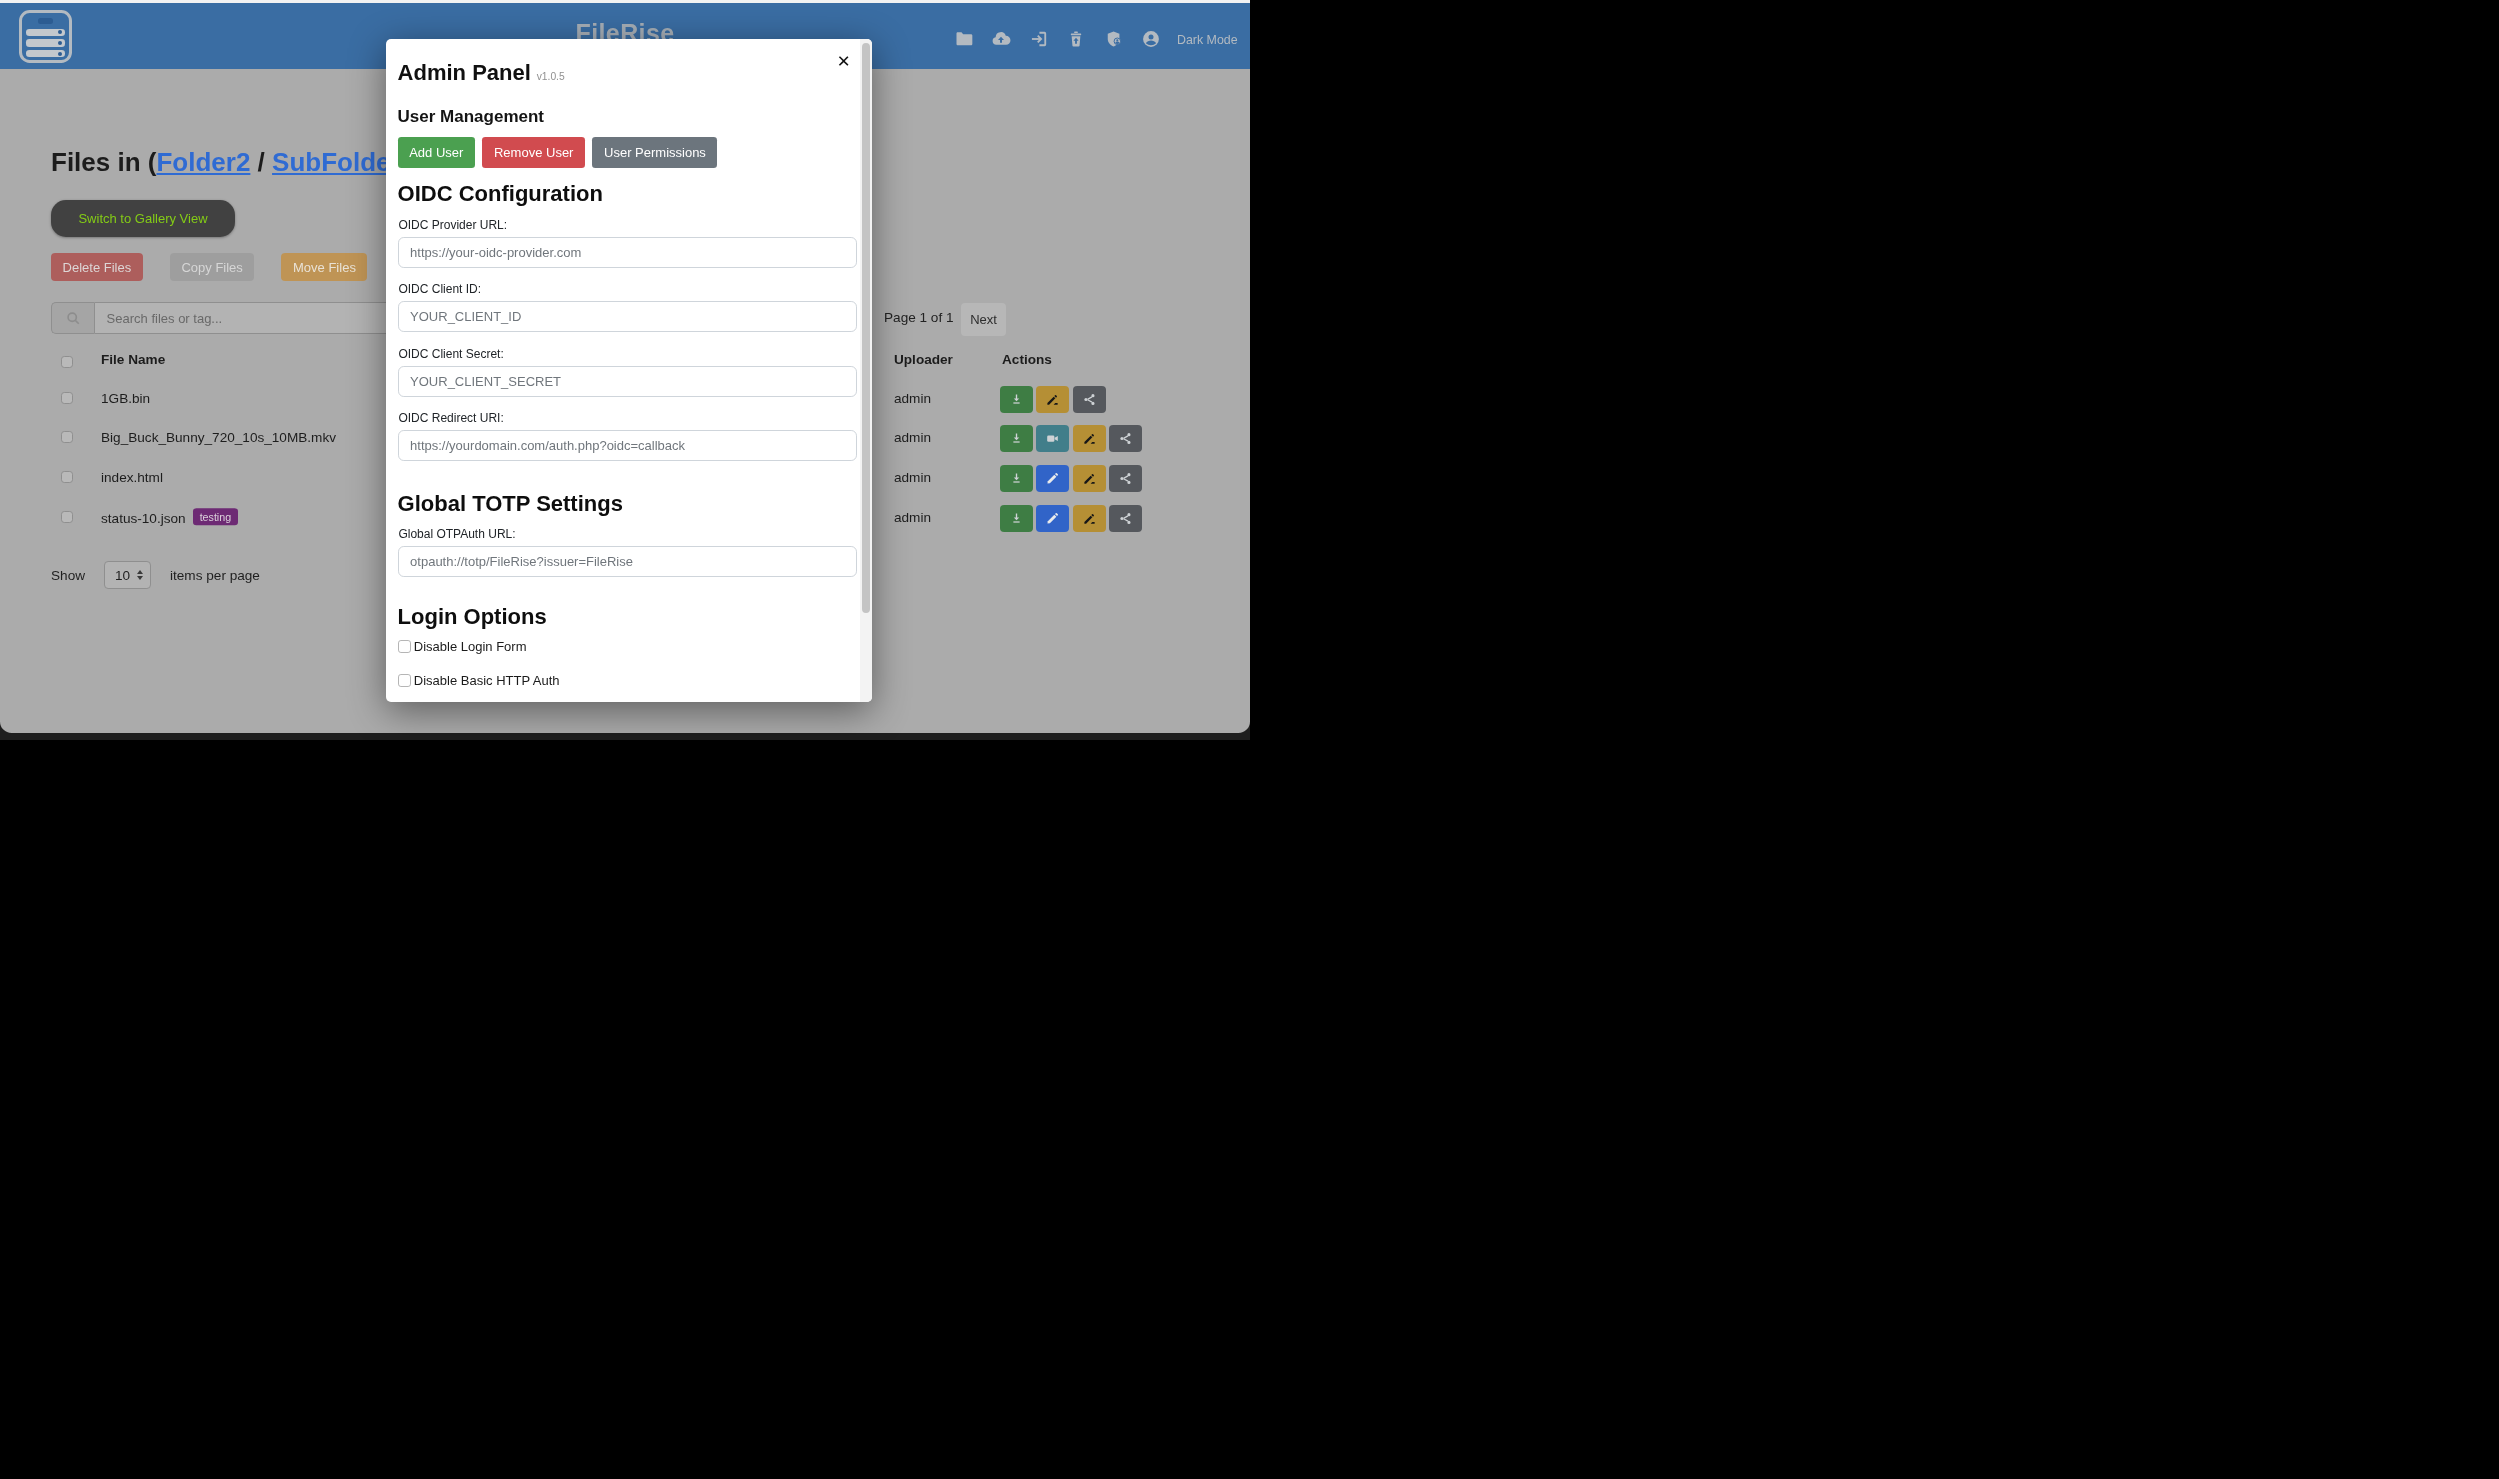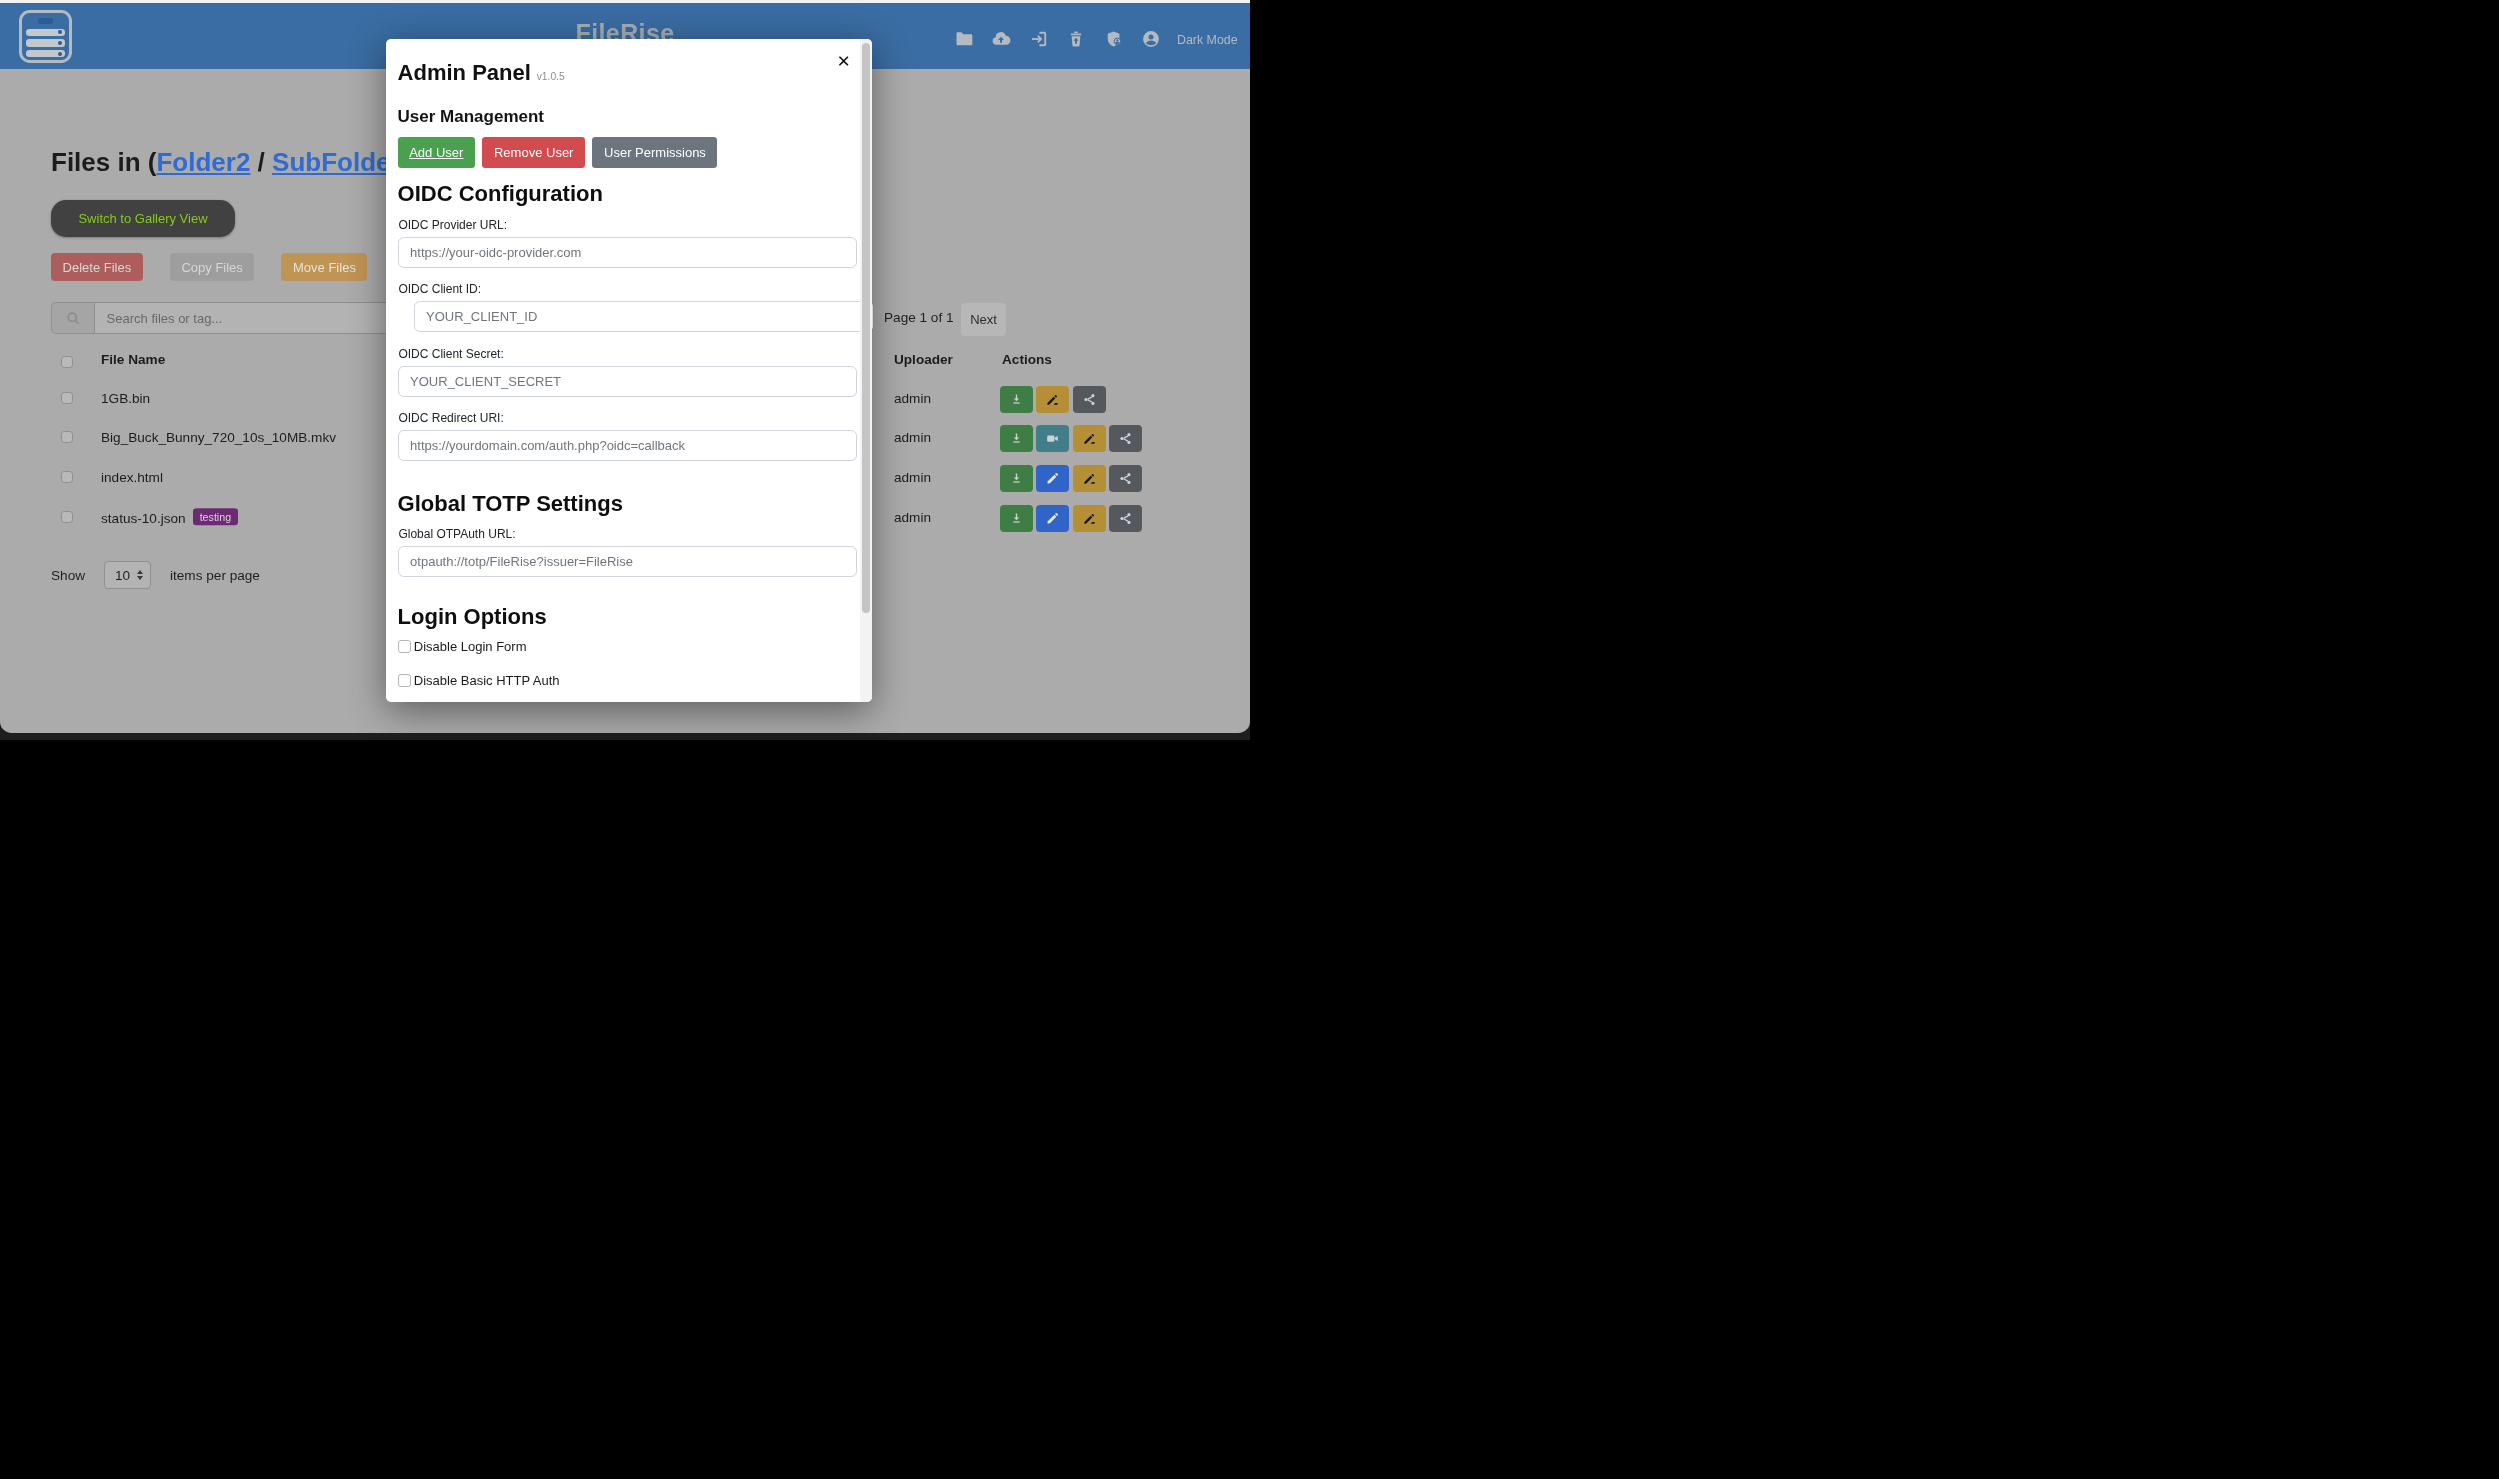--- a/index.html
+++ b/index.html
@@ -54,21 +54,21 @@
 
   
   .modal{position:absolute;left:386px;top:39px;width:486px;height:663px;background:#fff;border-radius:5px;box-shadow:0 8.3px 37px rgba(0,0,0,.45);z-index:50;}
   .m-title{position:absolute;left:11.6px;top:20.7px;font-size:22px;font-weight:bold;color:#101010;}
   .m-ver{font-size:10.3px;font-weight:normal;color:#909090;margin-left:5.8px;}
   .m-close{position:absolute;left:447px;top:11.6px;width:21.5px;height:21.5px;border:none;background:transparent;font-size:16.5px;font-weight:bold;color:#111;cursor:pointer;line-height:21.5px;text-align:center;padding:0;}
   .m-h2{position:absolute;left:11.6px;font-size:17px;font-weight:bold;color:#141414;}
   .m-h2b{position:absolute;left:11.6px;font-size:22px;font-weight:bold;color:#0e0e0e;}
   .m-btns{position:absolute;left:11.6px;top:98px;display:flex;gap:7.4px;}
   .m-btn{height:31px;border:none;border-radius:3.3px;color:#fff;font-size:13px;padding:0 11.6px;cursor:pointer;}
-  .mb-success{background:var(--success);text-decoration:underline;}
+  .mb-success{background:var(--success);}
   .mb-danger{background:var(--danger);}
   .mb-secondary{background:var(--secondary);}
   .m-label{position:absolute;left:12.4px;font-size:12px;color:var(--modal-label);}
   .m-input{position:absolute;left:12.4px;width:459px;height:31px;border:1.2px solid var(--input-border);border-radius:5.8px;font-size:13px;color:var(--input-text);padding:0 10.7px;outline:none;background:#fff;}
   .m-cbrow{position:absolute;left:12.4px;display:flex;align-items:center;gap:3px;font-size:13px;color:#1b1b1b;}
   .m-cb{width:12.4px;height:12.4px;border:1.2px solid #b5b5b5;border-radius:2.9px;background:#fefefe;cursor:pointer;flex:none;}
   .m-scroll{position:absolute;right:0;top:0;width:12.4px;height:100%;background:#f3f3f3;border-radius:0 5px 5px 0;}
   .m-thumb{position:absolute;right:2.5px;top:4.1px;width:7.4px;height:570px;background:var(--scroll-thumb);border-radius:4.1px;}
 </style>
 </head>
@@ -326,21 +326,21 @@
         <button class="m-btn mb-success">Add User</button>
         <button class="m-btn mb-danger">Remove User</button>
         <button class="m-btn mb-secondary">User Permissions</button>
       </div>
 
     <div class="m-h2b" style="top:142px;">OIDC Configuration</div>
     <div id="oidcFields">
         <div class="m-label" style="top: 179px;">OIDC Provider URL:</div>
         <input class="m-input" value="https://your-oidc-provider.com" style="top: 198px;">
         <div class="m-label" style="top: 243px;">OIDC Client ID:</div>
-        <input class="m-input" value="YOUR_CLIENT_ID" style="top: 262px; margin-left: 16px;">
+        <input class="m-input" value="YOUR_CLIENT_ID" style="top: 262px;">
         <div class="m-label" style="top: 308px;">OIDC Client Secret:</div>
         <input class="m-input" value="YOUR_CLIENT_SECRET" style="top: 327px;">
         <div class="m-label" style="top: 372px;">OIDC Redirect URI:</div>
         <input class="m-input" value="https://yourdomain.com/auth.php?oidc=callback" style="top: 391px;">
       </div>
 
     <div class="m-h2b" style="top:452px;">Global TOTP Settings</div>
     <div id="totpFields">
         <div class="m-label" style="top: 488px;">Global OTPAuth URL:</div>
         <input class="m-input" value="otpauth://totp/FileRise?issuer=FileRise" style="top: 507px;">

